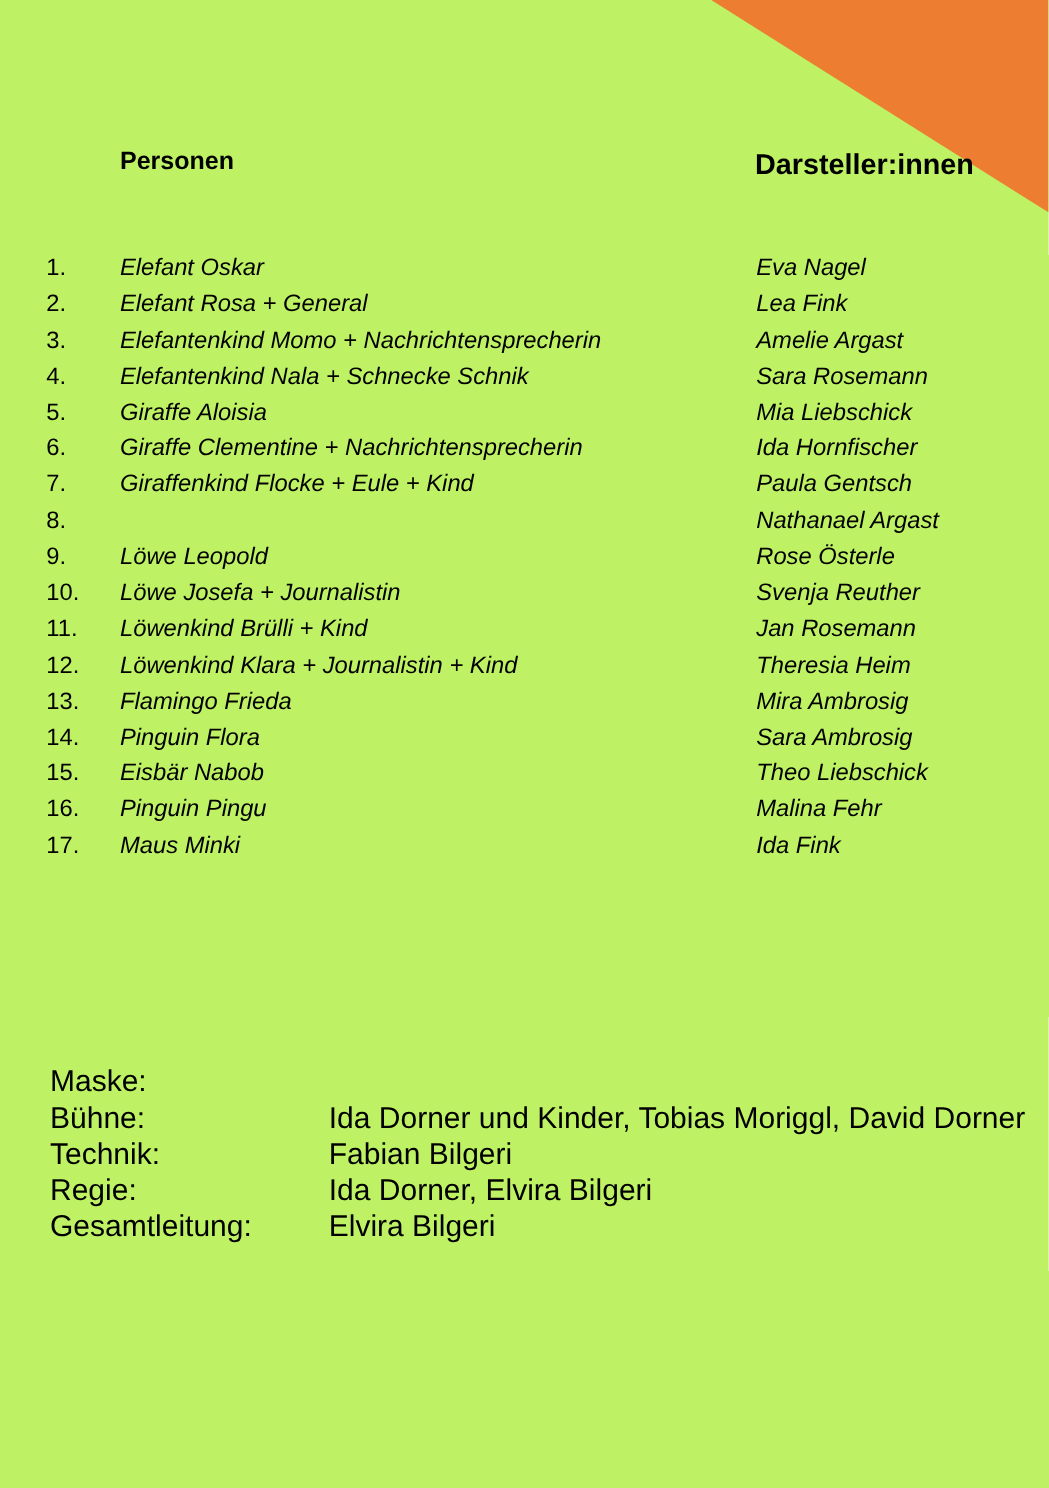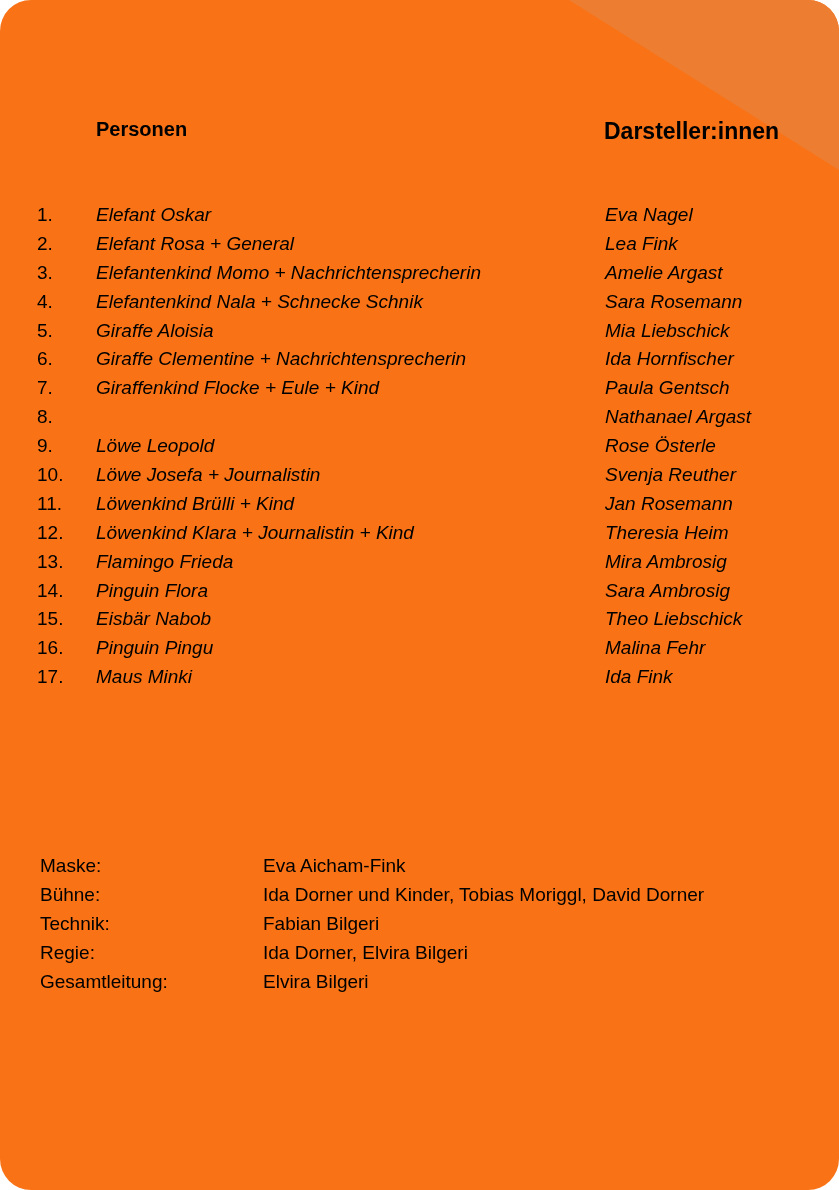--- a/index.html
+++ b/index.html
@@ -74,38 +74,38 @@
   }
   .credits {
     position: absolute;
     top: 851px;
     left: 0;
     width: 839px;
   }
   .credit-row {
     position: relative;
     height: 29px;
-    font-size: 19px;
+    font-size: 24px;
     line-height: 29px;
     white-space: nowrap;
     text-decoration: underline;
   }
   .credit-row .credit-label {
     position: absolute;
     left: 40px;
   }
   .credit-row .credit-value {
     position: absolute;
     left: 263px;
   }
 </style>
 </head>
 <body>
 
-<div class="page" style="background: #f97316; color: rgb(0, 0, 0); border-radius: 31px;">
+<div class="page" style="background: #bef264; color: rgb(0, 0, 0);">
 
   <svg class="corner-triangle" viewBox="0 0 270 170" preserveAspectRatio="none" aria-hidden="true">
     <polygon points="0,0 270,0 270,170" fill="#ED7D31"></polygon>
   </svg>
 
   <div class="headers">
     <span class="header-personen">Personen</span>
     <span class="header-darsteller">Darsteller:innen</span>
   </div>
 
@@ -208,21 +208,20 @@
     <div class="cast-row">
       <span class="num">17.</span>
       <span class="role">Maus Minki</span>
       <span class="performer">Ida Fink</span>
     </div>
   </div>
 
   <div class="credits" id="credits">
     <div class="credit-row">
       <span class="credit-label">Maske:</span>
-      <span class="credit-value">Eva Aicham-Fink</span>
     </div>
 
     <div class="credit-row">
       <span class="credit-label">Bühne:</span>
       <span class="credit-value">Ida Dorner und Kinder, Tobias Moriggl, David Dorner</span>
     </div>
 
     <div class="credit-row">
       <span class="credit-label">Technik:</span>
       <span class="credit-value">Fabian Bilgeri</span>

